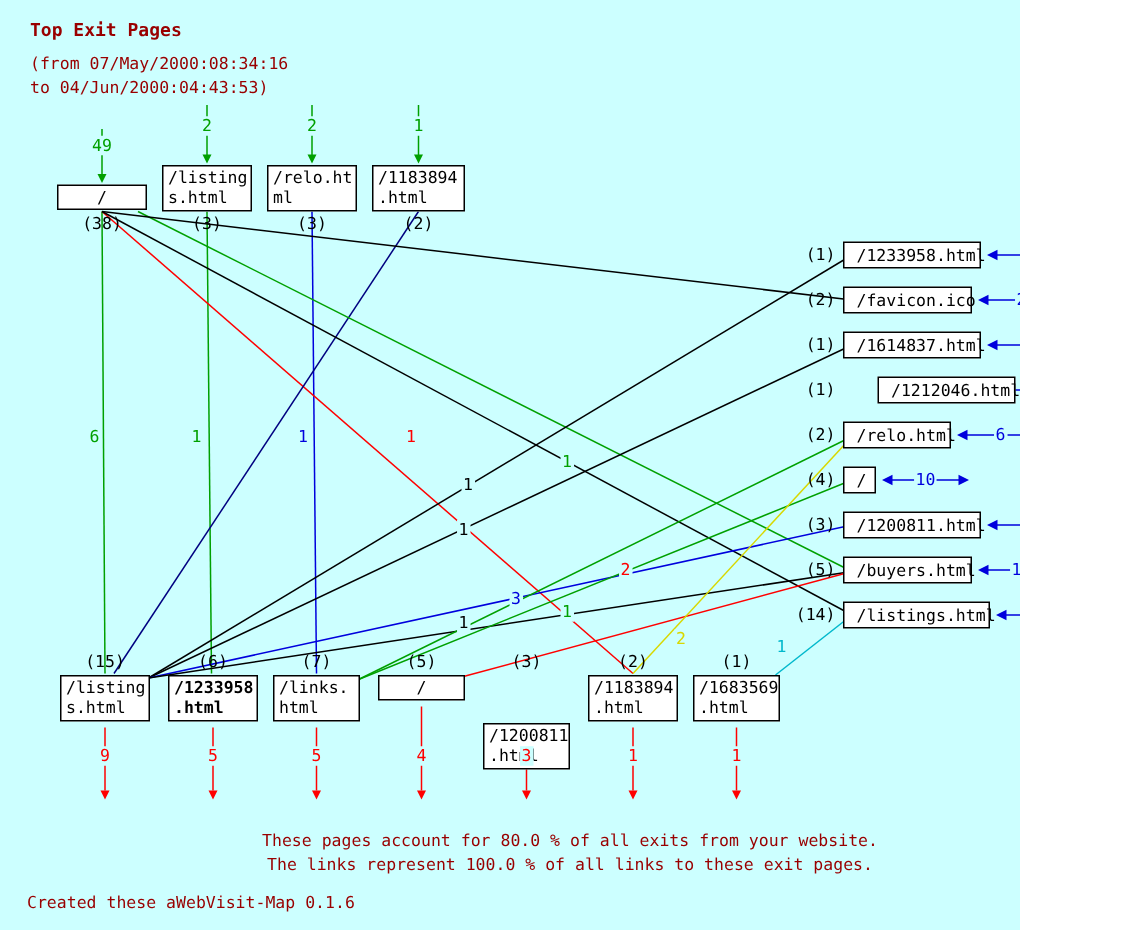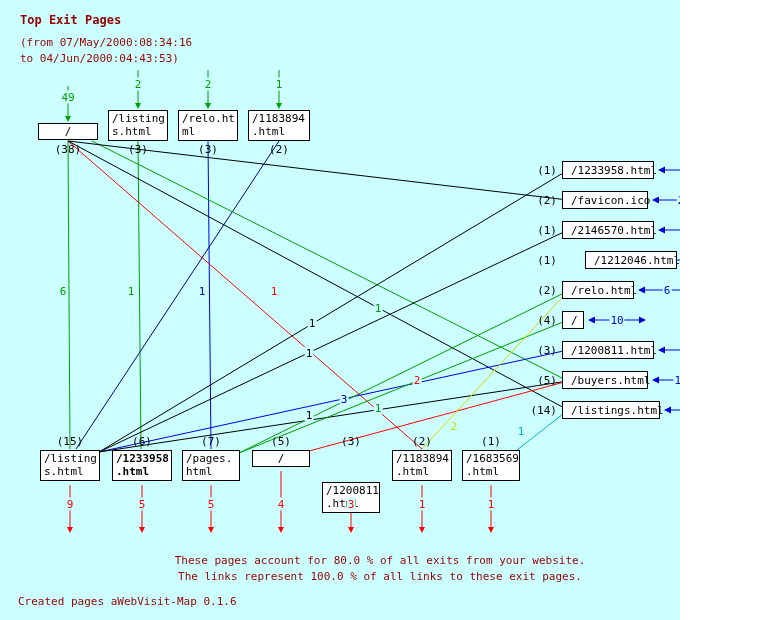--- a/index.html
+++ b/index.html
@@ -107,21 +107,21 @@
       <polygon points="710,380 703,376.5 703,383.5" fill="#0000dd"></polygon>
       <line x1="670" y1="410" x2="716" y2="410" stroke="#0000dd" stroke-width="1"></line>
       <polygon points="664,410 671,406.5 671,413.5" fill="#0000dd"></polygon>
       <polygon points="722,410 715,406.5 715,413.5" fill="#0000dd"></polygon>
     </svg>
   <div class="title">Top Exit Pages</div>
   <div class="sub sub1">(from 07/May/2000:08:34:16</div>
   <div class="sub sub2">to 04/Jun/2000:04:43:53)</div>
   <div class="ctext sum1">These pages account for 80.0 % of all exits from your website.</div>
   <div class="ctext sum2">The links represent 100.0 % of all links to these exit pages.</div>
-  <div class="credit">Created pages aWebVisit-Map 0.1.6</div>
+  <div class="credit">Created these aWebVisit-Map 0.1.6</div>
 <span class="dlabel bg" style="left: 63px; top: 291px; color: rgb(0, 160, 0);">6</span>
     <span class="dlabel bg" style="left: 131px; top: 291px; color: rgb(0, 160, 0);">1</span>
     <span class="dlabel bg" style="left: 202px; top: 291px; color: rgb(0, 0, 221);">1</span>
     <span class="dlabel bg" style="left: 274px; top: 291px; color: rgb(255, 0, 0);">1</span>
     <span class="dlabel bg" style="left: 378px; top: 308px; color: rgb(0, 160, 0);">1</span>
     <span class="dlabel bg" style="left: 312px; top: 323px; color: rgb(0, 0, 0);">1</span>
     <span class="dlabel bg" style="left: 309px; top: 353px; color: rgb(0, 0, 0);">1</span>
     <span class="dlabel bg" style="left: 344px; top: 399px; color: rgb(0, 0, 221);">3</span>
     <span class="dlabel bg" style="left: 309px; top: 415px; color: rgb(0, 0, 0);">1</span>
     <span class="dlabel bg" style="left: 417px; top: 380px; color: rgb(255, 0, 0);">2</span>
@@ -139,42 +139,42 @@
     <span class="dlabel" style="left: 208px; top: 149px; color: rgb(0, 0, 0);">(3)</span>
     <div class="box multi" style="left: 248px; top: 110px; width: 62px; height: 31px;"><div>/1183894</div><div>.html</div></div>
     <span class="dlabel bg" style="left: 279px; top: 84px; color: rgb(0, 160, 0);">1</span>
     <span class="dlabel" style="left: 279px; top: 149px; color: rgb(0, 0, 0);">(2)</span>
     <div class="box multi" style="left: 40px; top: 450px; width: 60px; height: 31px;"><div>/listing</div><div>s.html</div></div>
     <span class="dlabel" style="left: 70px; top: 441px; color: rgb(0, 0, 0);">(15)</span>
     <span class="dlabel bg" style="left: 70px; top: 504px; color: rgb(255, 0, 0);">9</span>
     <div class="box multi" style="left: 112px; top: 450px; width: 60px; height: 31px; font-weight: bold;"><div>/1233958</div><div>.html</div></div>
     <span class="dlabel" style="left: 142px; top: 441px; color: rgb(0, 0, 0);">(6)</span>
     <span class="dlabel bg" style="left: 142px; top: 504px; color: rgb(255, 0, 0);">5</span>
-    <div class="box multi" style="left: 182px; top: 450px; width: 58px; height: 31px;"><div>/pages.</div><div>html</div></div>
+    <div class="box multi" style="left: 182px; top: 450px; width: 58px; height: 31px;"><div>/links.</div><div>html</div></div>
     <span class="dlabel" style="left: 211px; top: 441px; color: rgb(0, 0, 0);">(7)</span>
     <span class="dlabel bg" style="left: 211px; top: 504px; color: rgb(255, 0, 0);">5</span>
     <div class="box center" style="left: 252px; top: 450px; width: 58px; height: 17px;"><div>/</div></div>
     <span class="dlabel" style="left: 281px; top: 441px; color: rgb(0, 0, 0);">(5)</span>
     <span class="dlabel bg" style="left: 281px; top: 504px; color: rgb(255, 0, 0);">4</span>
     <div class="box multi" style="left: 322px; top: 450px; width: 58px; height: 31px; margin-top: 32px;"><div>/1200811</div><div>.html</div></div>
     <span class="dlabel" style="left: 351px; top: 441px; color: rgb(0, 0, 0);">(3)</span>
     <span class="dlabel bg" style="left: 351px; top: 504px; color: rgb(255, 0, 0);">3</span>
     <div class="box multi" style="left: 392px; top: 450px; width: 60px; height: 31px;"><div>/1183894</div><div>.html</div></div>
     <span class="dlabel" style="left: 422px; top: 441px; color: rgb(0, 0, 0);">(2)</span>
     <span class="dlabel bg" style="left: 422px; top: 504px; color: rgb(255, 0, 0);">1</span>
     <div class="box multi" style="left: 462px; top: 450px; width: 58px; height: 31px;"><div>/1683569</div><div>.html</div></div>
     <span class="dlabel" style="left: 491px; top: 441px; color: rgb(0, 0, 0);">(1)</span>
     <span class="dlabel bg" style="left: 491px; top: 504px; color: rgb(255, 0, 0);">1</span>
     <div class="box left" style="left: 562px; top: 161px; width: 92px; height: 18px;"><div>/1233958.html</div></div>
     <span class="dlabel right" style="left: 557px; top: 170px; color: rgb(0, 0, 0);">(1)</span>
     <span class="dlabel bg" style="left: 687px; top: 170px; color: rgb(0, 0, 221);">1</span>
     <div class="box left" style="left: 562px; top: 191px; width: 86px; height: 18px;"><div>/favicon.ico</div></div>
     <span class="dlabel right" style="left: 557px; top: 200px; color: rgb(0, 0, 0);">(2)</span>
     <span class="dlabel bg" style="left: 681px; top: 200px; color: rgb(0, 0, 221);">2</span>
-    <div class="box left" style="left: 562px; top: 221px; width: 92px; height: 18px;"><div>/2146570.html</div></div>
+    <div class="box left" style="left: 562px; top: 221px; width: 92px; height: 18px;"><div>/1614837.html</div></div>
     <span class="dlabel right" style="left: 557px; top: 230px; color: rgb(0, 0, 0);">(1)</span>
     <span class="dlabel bg" style="left: 687px; top: 230px; color: rgb(0, 0, 221);">6</span>
     <div class="box left" style="left: 585px; top: 251px; width: 92px; height: 18px; text-align: center;"><div>/1212046.html</div></div>
     <span class="dlabel right" style="left: 557px; top: 260px; color: rgb(0, 0, 0);">(1)</span>
     <span class="dlabel bg" style="left: 687px; top: 260px; color: rgb(0, 0, 221);">6</span>
     <div class="box left" style="left: 562px; top: 281px; width: 72px; height: 18px;"><div>/relo.html</div></div>
     <span class="dlabel right" style="left: 557px; top: 290px; color: rgb(0, 0, 0);">(2)</span>
     <span class="dlabel bg" style="left: 667px; top: 290px; color: rgb(0, 0, 221);">6</span>
     <div class="box left" style="left: 562px; top: 311px; width: 22px; height: 18px;"><div>/</div></div>
     <span class="dlabel right" style="left: 557px; top: 320px; color: rgb(0, 0, 0);">(4)</span>

